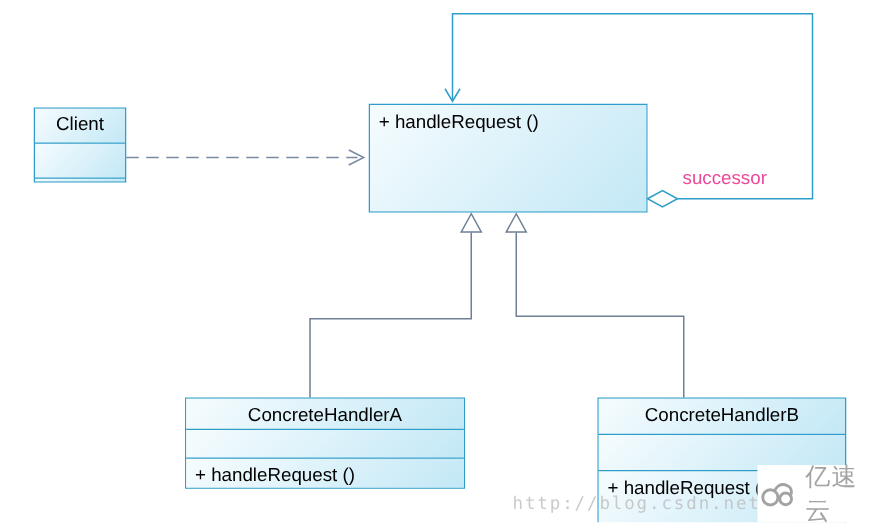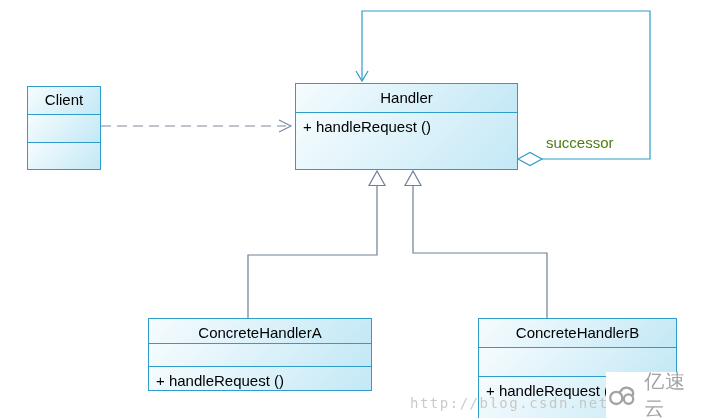--- a/index.html
+++ b/index.html
@@ -22,21 +22,21 @@
   }
   .uml-box .row{
     background:linear-gradient(135deg,var(--fillLight) 0%,var(--fillDark) 100%);
     box-sizing:border-box;overflow:hidden;white-space:nowrap;
   }
   .uml-box .row + .row{border-top:1px solid var(--boxBorder);}
   .uml-box .title{text-align:center;}
   .uml-box .member{text-align:left;padding-left:7px;}
   .uml-box .flexfill{flex:1 1 auto;}
 
-  .edge-label{position:absolute;z-index:2;font-size:15px;color:#4d7c0f;}
+  .edge-label{position:absolute;z-index:2;font-size:15px;color:#ec4899;}
 
   .watermark{
     position:absolute;z-index:3;
     font-family:"DejaVu Sans Mono",monospace;font-size:14px;letter-spacing:1.5px;
     color:var(--watermark);opacity:0.8;
   }
   .logo-overlay{
     position:absolute;z-index:4;background:#ffffff;
     display:flex;align-items:center;justify-content:flex-start;gap:5px;
   }
@@ -56,28 +56,27 @@
     <polygon class="tri" points="377,171 369,185.5 385,185.5"></polygon>
 
     <path class="inh" d="M413,186 V253 H547 V318"></path>
     <polygon class="tri" points="413,171 405,185.5 421,185.5"></polygon>
 
     <path class="assoc" d="M542,159 H650 V11 H362 V80"></path>
     <polyline class="assoc" points="356,71 362,81 368,71"></polyline>
     <polygon class="diamond" points="518,159 530,152.5 542,159 530,165.5"></polygon>
   </svg>
 
-  <div class="uml-box" style="left:27px;top:86px;width:74px;height:84px">
+  <div class="uml-box" style="left:27px;top:86px;width:74px;height:60px">
     <div class="row title" style="height:27px;line-height:26px">Client</div>
     <div class="row" style="height:28px"></div>
     <div class="row flexfill"></div>
   </div>
 
   <div class="uml-box" style="left:295px;top:83px;width:223px;height:87px">
-    <div class="row title" style="height:28px;line-height:27px">Handler</div>
     <div class="row member flexfill" style="line-height:28px">+ handleRequest ()</div>
   </div>
 
   <div class="uml-box" style="left:148px;top:318px;width:224px;height:73px">
     <div class="row title" style="height:29px;line-height:28px">ConcreteHandlerA</div>
     <div class="row" style="height:28px"></div>
     <div class="row member flexfill" style="line-height:28px">+ handleRequest ()</div>
   </div>
 
   <div class="uml-box" style="left:478px;top:318px;width:199px;height:110px">

